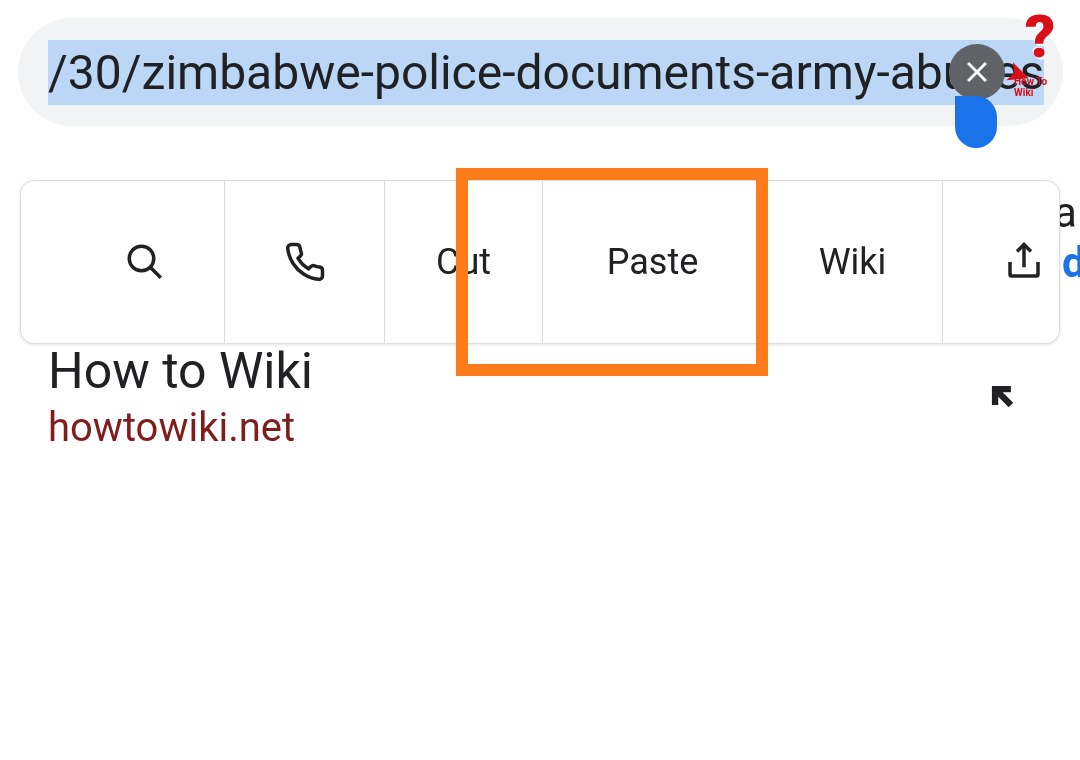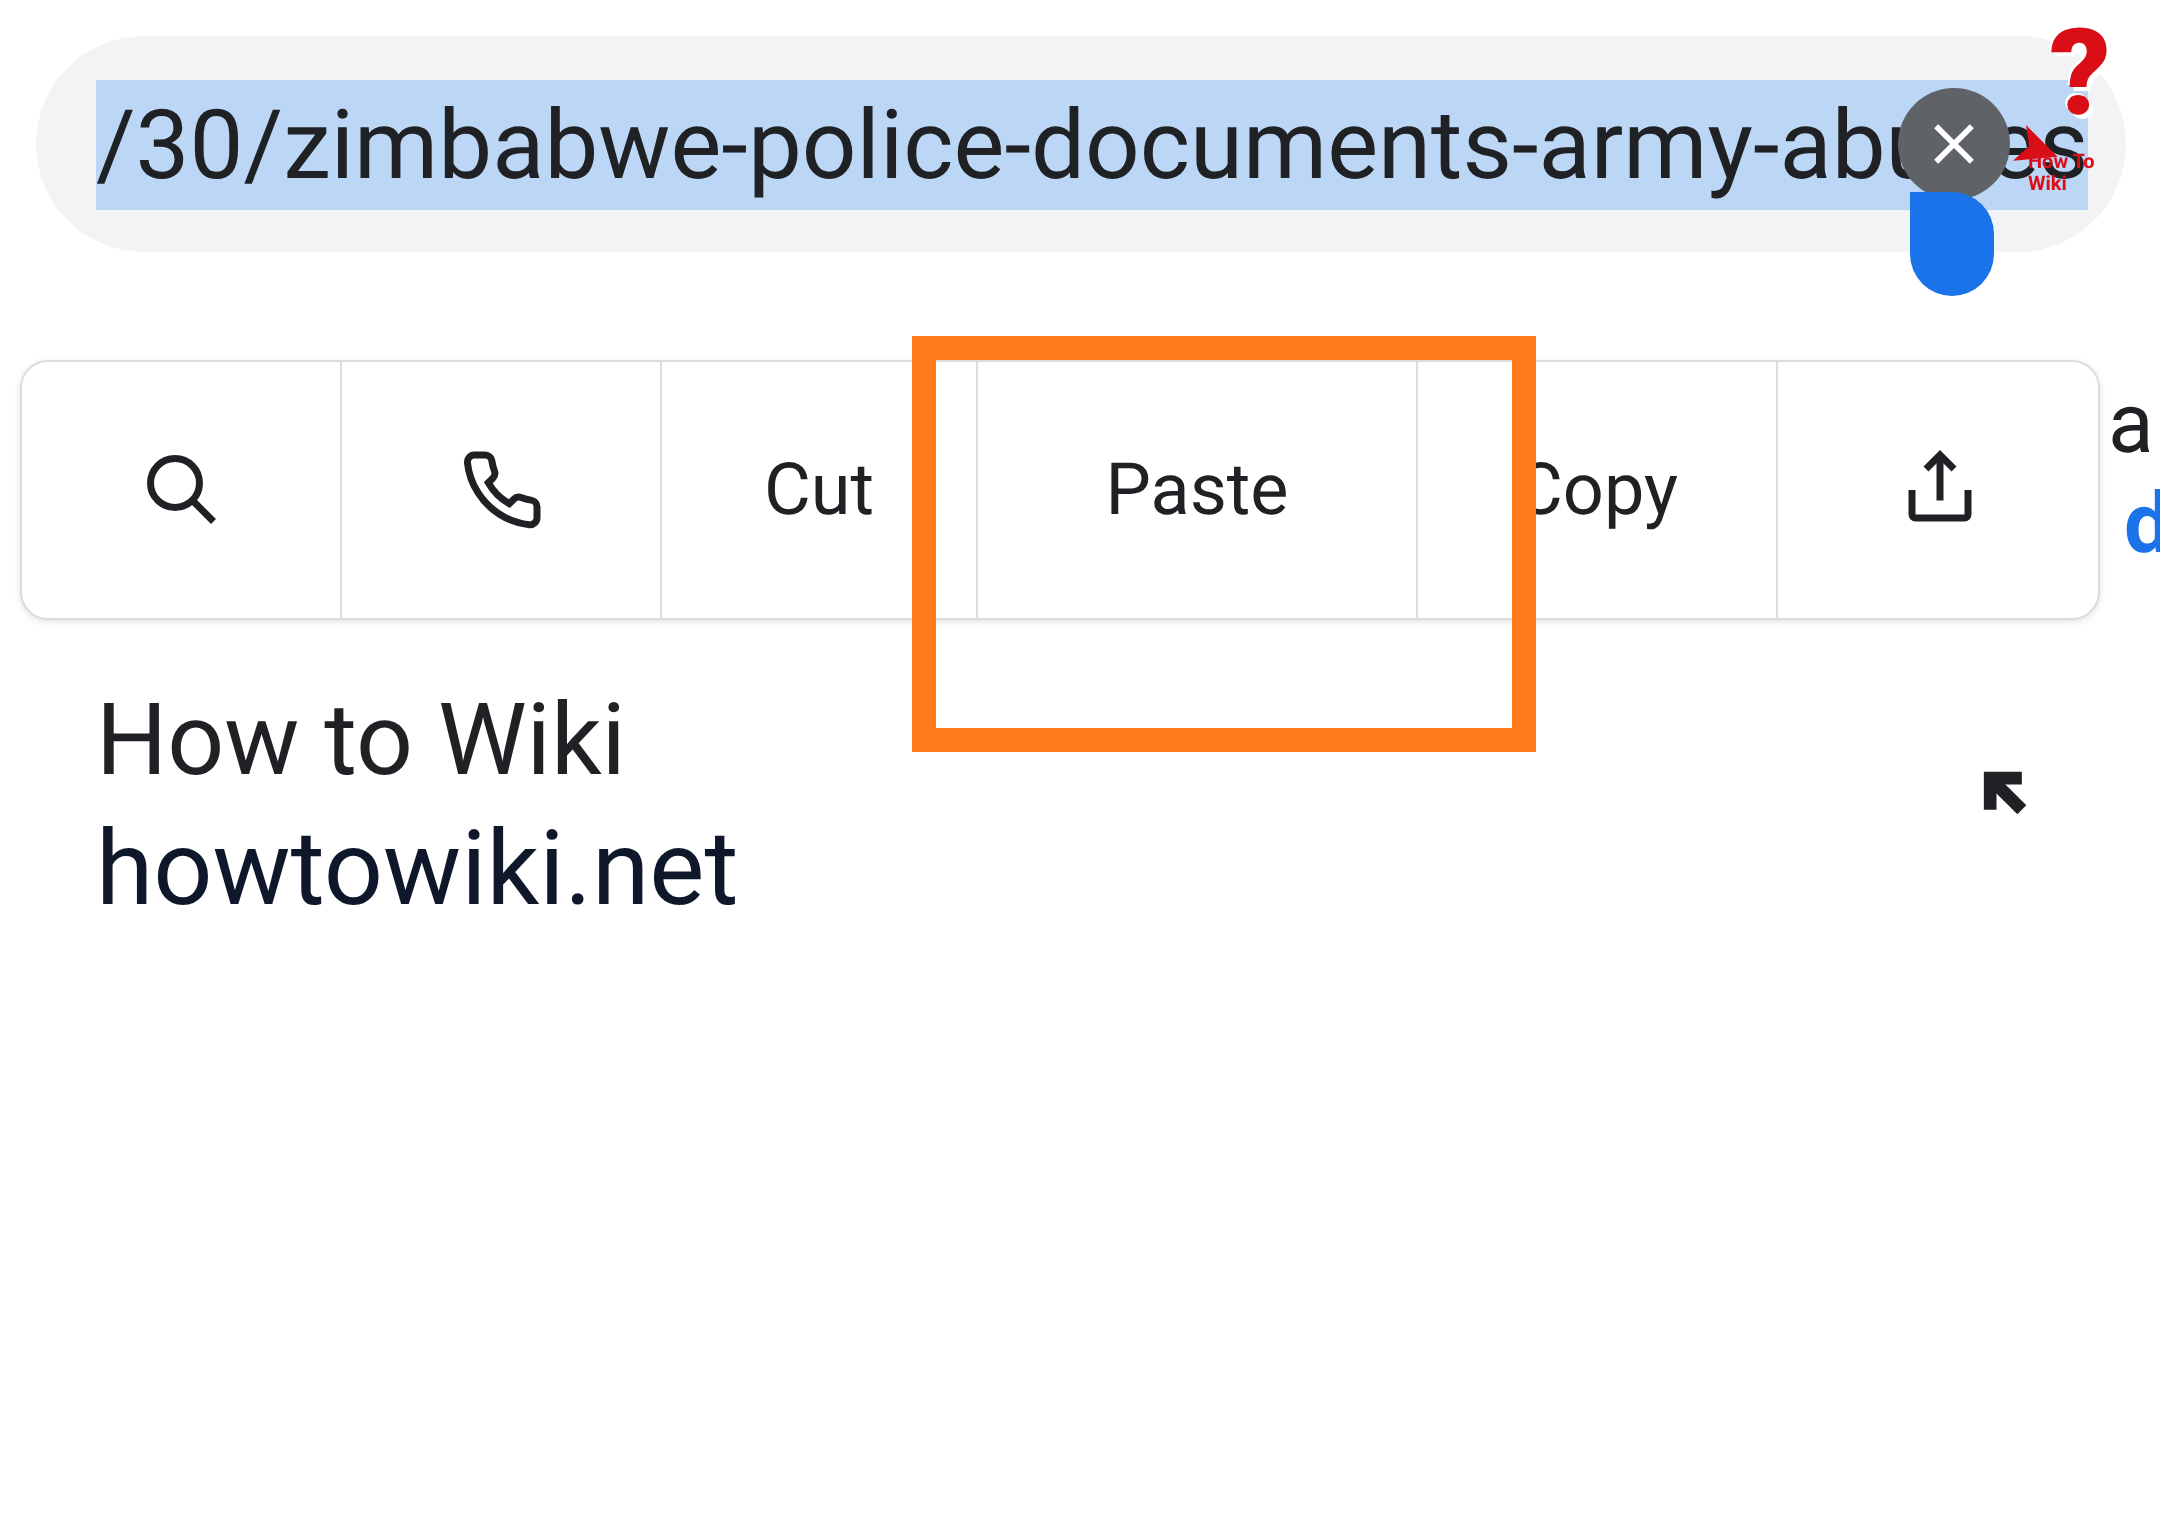--- a/index.html
+++ b/index.html
@@ -79,29 +79,30 @@
   .howtowiki-text {
     font-size: 10px;
     color: #d90e17;
     font-weight: 700;
     margin-top: 12px;
   }
 
   
   .context-menu {
     position: absolute;
-    left: 10px;
+    left: 20px;
     top: 180px;
     width: 1040px;
-    height: 130px;
+    height: 164px;
     background: #fff;
     border: 1px solid #dadce0;
     border-radius: 14px;
     display: flex;
     box-shadow: 0 1px 3px rgba(60,64,67,.15);
+    padding-left: 44px;
   }
   .menu-item {
     flex: 1;
     border-right: 1px solid #dadce0;
     display: flex;
     align-items: center;
     justify-content: center;
     font-size: 36px;
     color: #202124;
     cursor: pointer;
@@ -131,22 +132,22 @@
     position: absolute;
     left: 48px;
     top: 342px;
   }
   .sugg-title {
     font-size: 50px;
     font-weight: 400;
     color: #202124;
   }
   .sugg-url {
-    font-size: 52px;
-    color: #0f172a;
+    font-size: 40px;
+    color: #7f1d1d;
     margin-top: 4px;
   }
   .sugg-arrow {
     position: absolute;
     left: 984px;
     top: 378px;
     cursor: pointer;
   }
   .sugg-arrow svg { width: 38px; height: 38px; stroke: #202124; stroke-width: 4; fill: none; }
 
@@ -199,21 +200,21 @@
         <line x1="21" y1="21" x2="15" y2="15"></line>
       </svg>
   </div>
   <div class="menu-item icon phone-cell">
     <svg viewBox="0 0 24 24">
         <path d="M22 16.92v3a2 2 0 0 1-2.18 2 19.8 19.8 0 0 1-8.63-3.07 19.5 19.5 0 0 1-6-6A19.8 19.8 0 0 1 2.12 4.18 2 2 0 0 1 4.11 2h3a2 2 0 0 1 2 1.72c.13.96.37 1.9.72 2.8a2 2 0 0 1-.45 2.11L8.09 9.91a16 16 0 0 0 6 6l1.28-1.29a2 2 0 0 1 2.11-.45c.9.35 1.84.59 2.8.72A2 2 0 0 1 22 16.92z"></path>
       </svg>
   </div>
   <div class="menu-item cut-cell">Cut</div>
   <div class="menu-item copy-cell">Paste</div>
-  <div class="menu-item paste-cell">Copy</div>
+  <div class="menu-item paste-cell">Wiki</div>
   <div class="menu-item icon share-cell">
     <svg viewBox="0 0 24 24">
         <path d="M4 12v7a1 1 0 0 0 1 1h14a1 1 0 0 0 1-1v-7"></path>
         <polyline points="16 6 12 2 8 6"></polyline>
         <line x1="12" y1="2" x2="12" y2="15"></line>
       </svg>
   </div>
 </div>
 
 <div class="highlight-box"></div>

